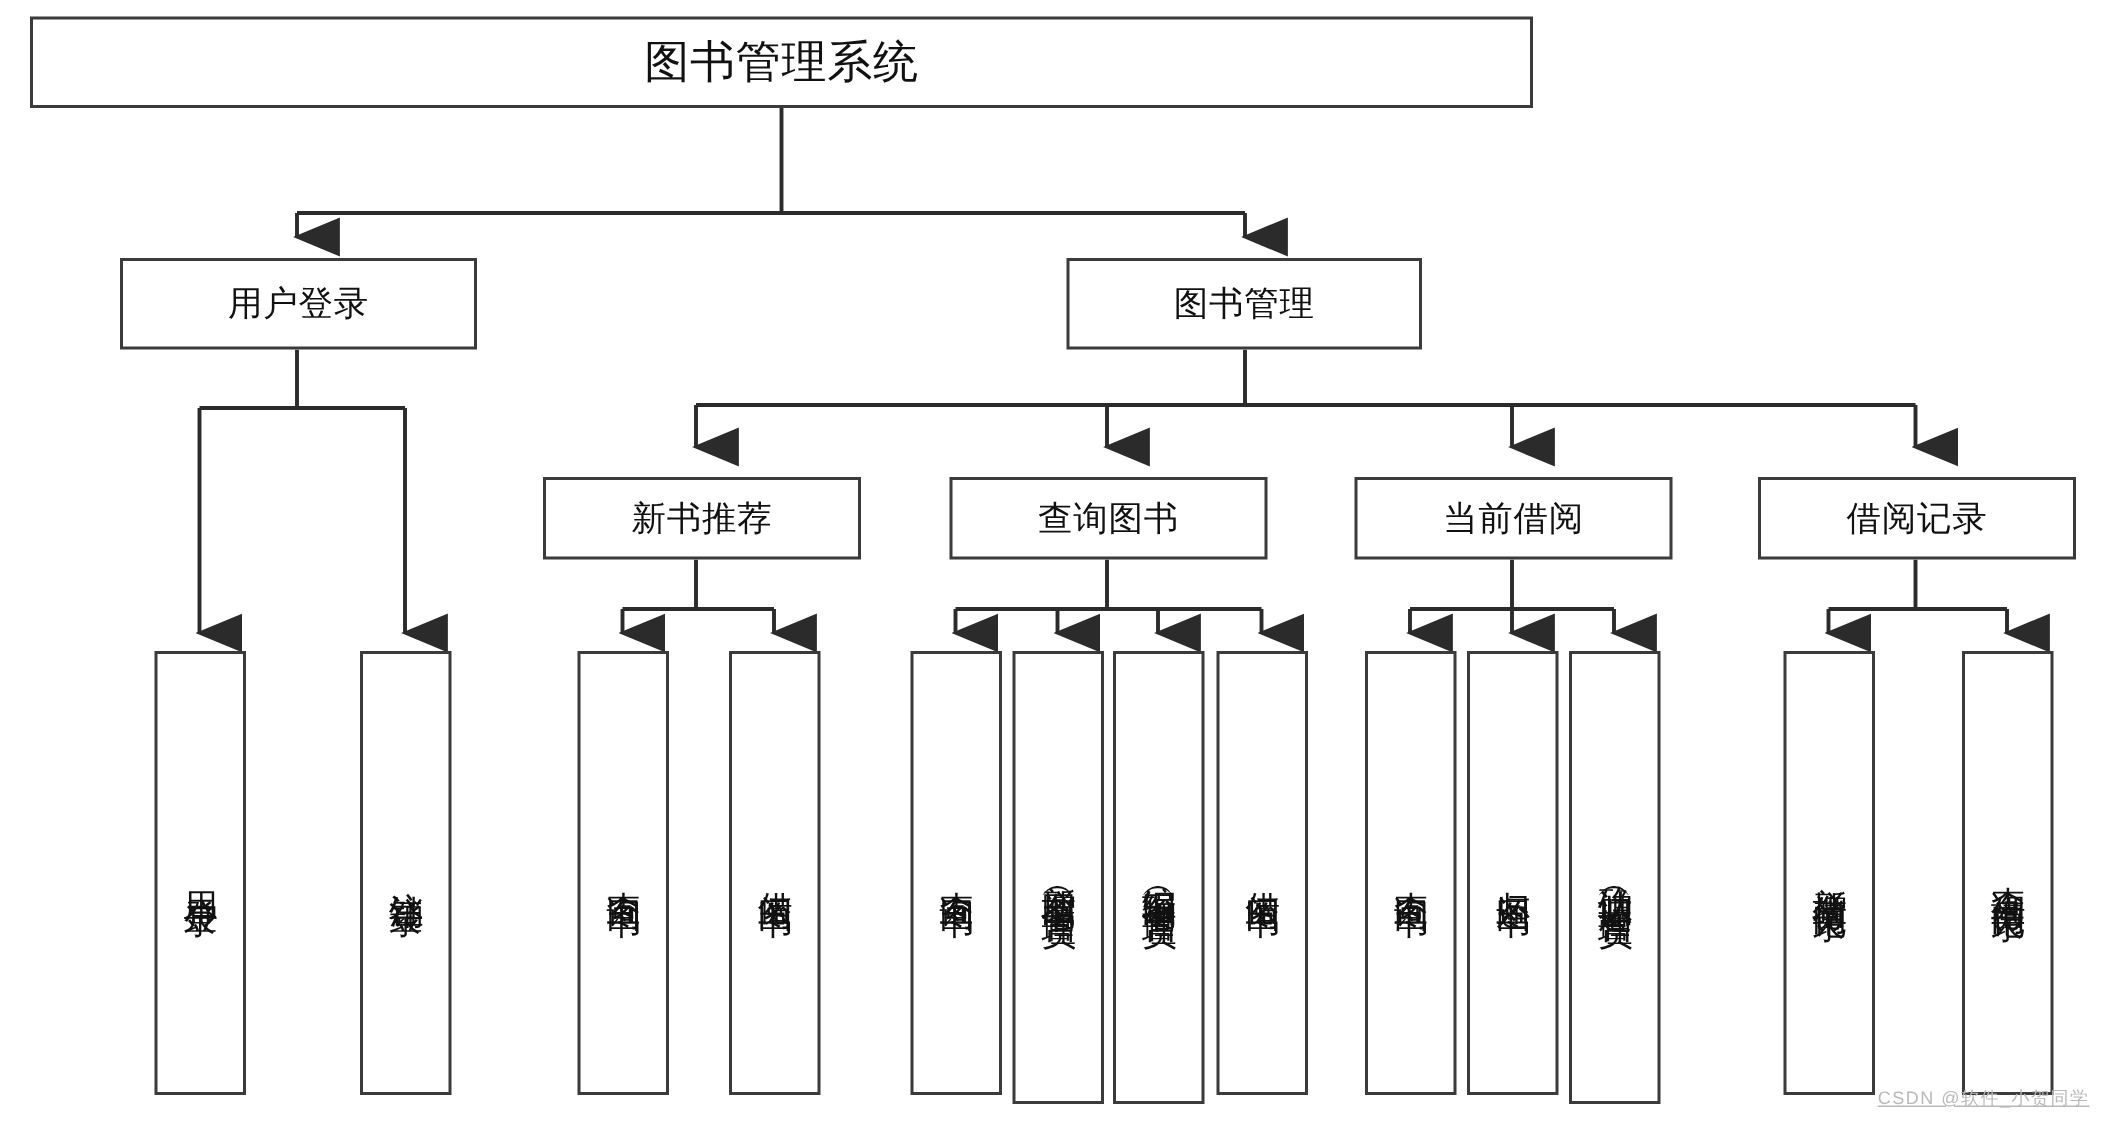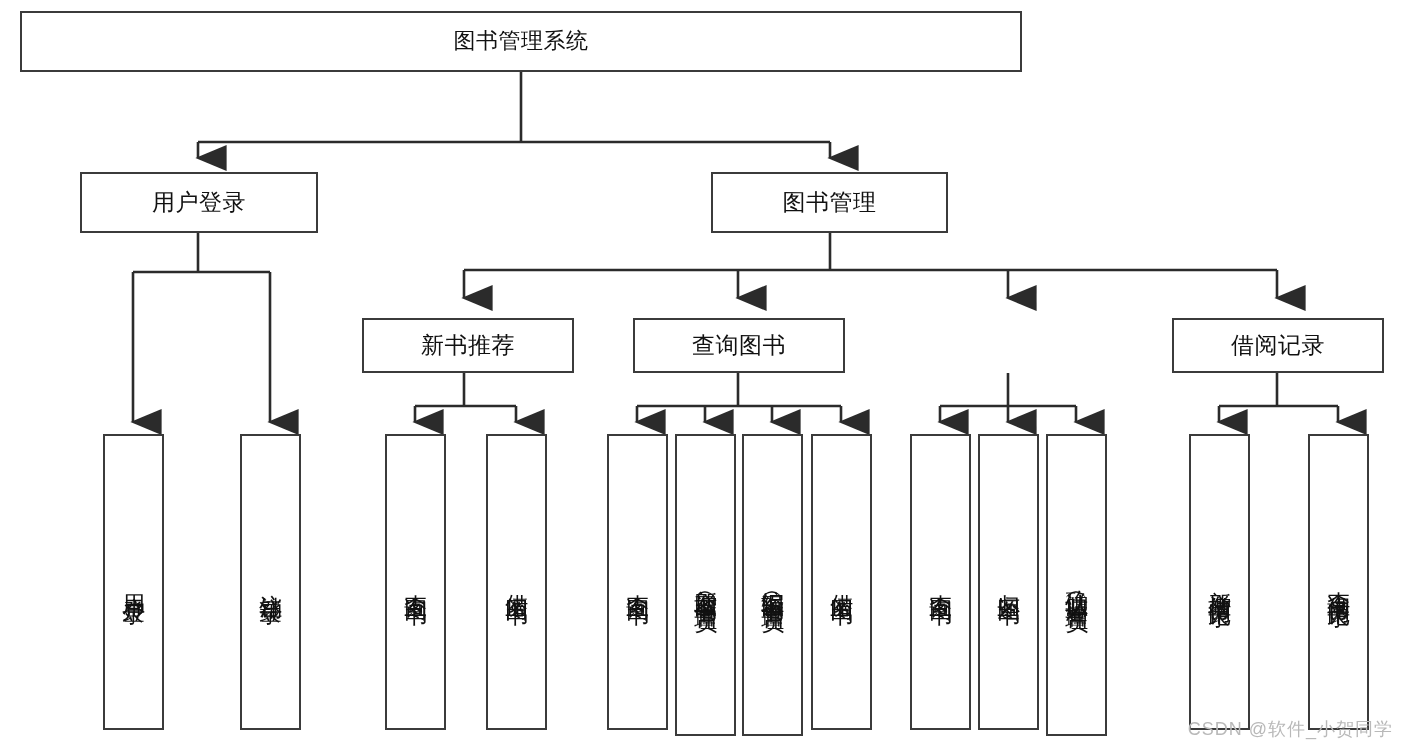--- a/index.html
+++ b/index.html
@@ -40,42 +40,43 @@
     display: block;
     text-align: center;
     letter-spacing: 0.5px;
     line-height: 1.12;
     white-space: nowrap;
   }
   .node.horiz .label {
     font-size: 23px;
   }
   .node.root .label {
-    font-size: 22px;
+    font-size: 30px;
   }
   .node.leaf {
     align-items: center;
     justify-content: center;
   }
   .node.leaf .label {
     writing-mode: vertical-rl;
     text-orientation: upright;
     font-size: 23px;
     line-height: 1.2;
     letter-spacing: 3px;
   }
   .watermark {
     position: absolute;
     right: 12px;
     bottom: 6px;
-    font-size: 18px;
+    font-size: 12px;
     color: #b9b9b9;
     letter-spacing: 1px;
     z-index: 3;
     white-space: nowrap;
+    text-decoration: underline;
   }
 </style>
 </head>
 <body>
 
 <div id="canvas">
 
   <svg id="edges" viewBox="0 0 1405 747">
     <defs>
       <marker id="arrow" viewBox="0 0 12 12" refX="6" refY="11" markerWidth="12" markerHeight="12" orient="auto-start-reverse">
@@ -137,20 +138,23 @@
   <div class="node horiz" style="left:711px; top:172px; width:237px; height:61px;font-family:Liberation Serif, serif;">
     <span class="label">图书管理</span>
   </div>
 
   <div class="node horiz" style="left:362px; top:318px; width:212px; height:55px;align-items:center;">
     <span class="label">新书推荐</span>
   </div>
   <div class="node horiz" style="left:633px; top:318px; width:212px; height:55px;">
     <span class="label">查询图书</span>
   </div>
+  <div class="node horiz" style="left:903px; top:318px; width:212px; height:55px;">
+    <span class="label">当前借阅</span>
+  </div>
   <div class="node horiz" style="left:1172px; top:318px; width:212px; height:55px;">
     <span class="label">借阅记录</span>
   </div>
 
   <div class="node leaf" style="left:103px; top:434px; width:61px; height:296px;">
     <span class="label">用户登录</span>
   </div>
   <div class="node leaf" style="left:240px; top:434px; width:61px; height:296px;">
     <span class="label">注销登录</span>
   </div>

